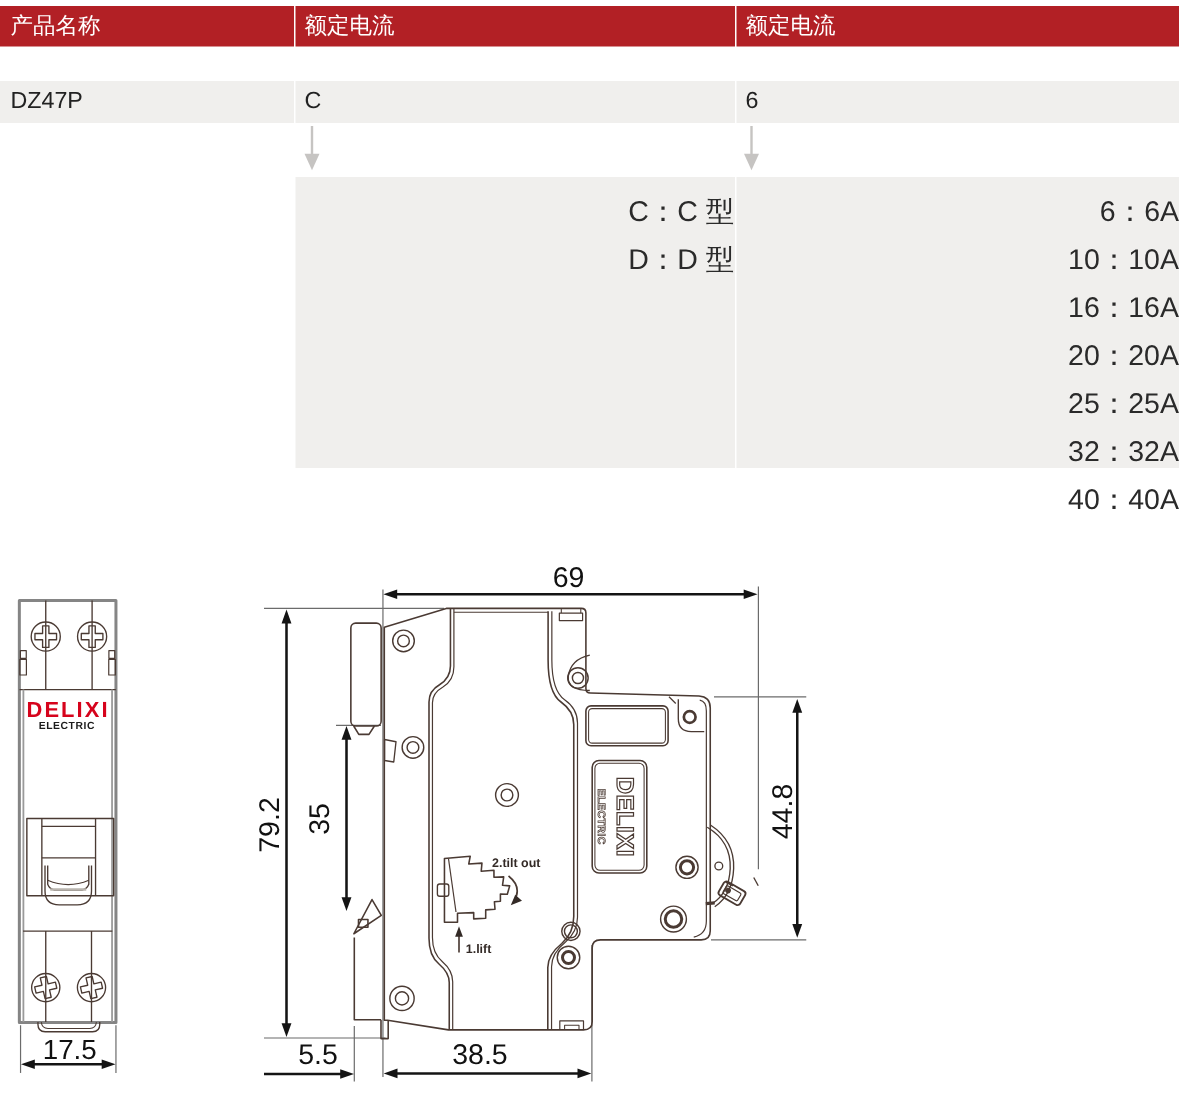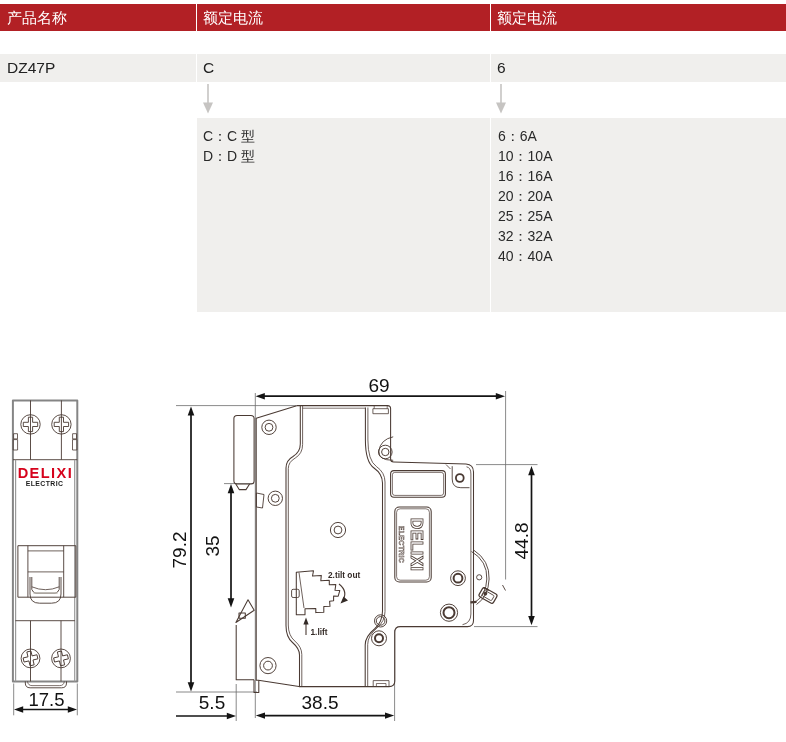--- a/index.html
+++ b/index.html
@@ -1,20 +1,20 @@
 <!DOCTYPE html>
 <html><head><meta charset="utf-8">
 <style>
 html,body{margin:0;padding:0;background:#fff;}
 body{width:786px;height:742px;font-family:"Liberation Sans",sans-serif;}
 .page{position:relative;width:786px;height:742px;overflow:hidden;background:#fff;}
 .abs{position:absolute;}
 .hcell{position:absolute;top:4px;height:27px;background:#b22025;color:#fff;font-size:15px;line-height:27px;}
 .rcell{position:absolute;top:53.5px;height:28.5px;background:#f0efed;color:#222;font-size:15.5px;line-height:28.5px;}
-.panel{position:absolute;top:118px;height:194px;background:#f0efed;color:#2a2a2a;font-size:14px;line-height:20px;padding-top:8px;box-sizing:border-box;}
+.panel{position:absolute;top:118px;height:194px;background:#f0efed;color:#2a2a2a;font-size:19px;line-height:32px;padding-top:8px;box-sizing:border-box;text-align:right;}
 .banner{position:absolute;left:0;top:330px;width:786px;height:23.5px;background:#b22025;color:#fff;font-size:16px;font-weight:bold;line-height:23.5px;}
 </style></head>
 <body>
 <div class="page">
   <div class="hcell" style="left:0;width:195.5px;"><span style="padding-left:7px;">产品名称</span></div>
   <div class="hcell" style="left:197px;width:292.5px;"><span style="padding-left:6px;">额定电流</span></div>
   <div class="hcell" style="left:491px;width:295px;"><span style="padding-left:6px;">额定电流</span></div>
   <div class="rcell" style="left:0;width:195.5px;"><span style="padding-left:7px;">DZ47P</span></div>
   <div class="rcell" style="left:197px;width:292.5px;"><span style="padding-left:6px;">C</span></div>
   <div class="rcell" style="left:491px;width:295px;"><span style="padding-left:6px;">6</span></div>

